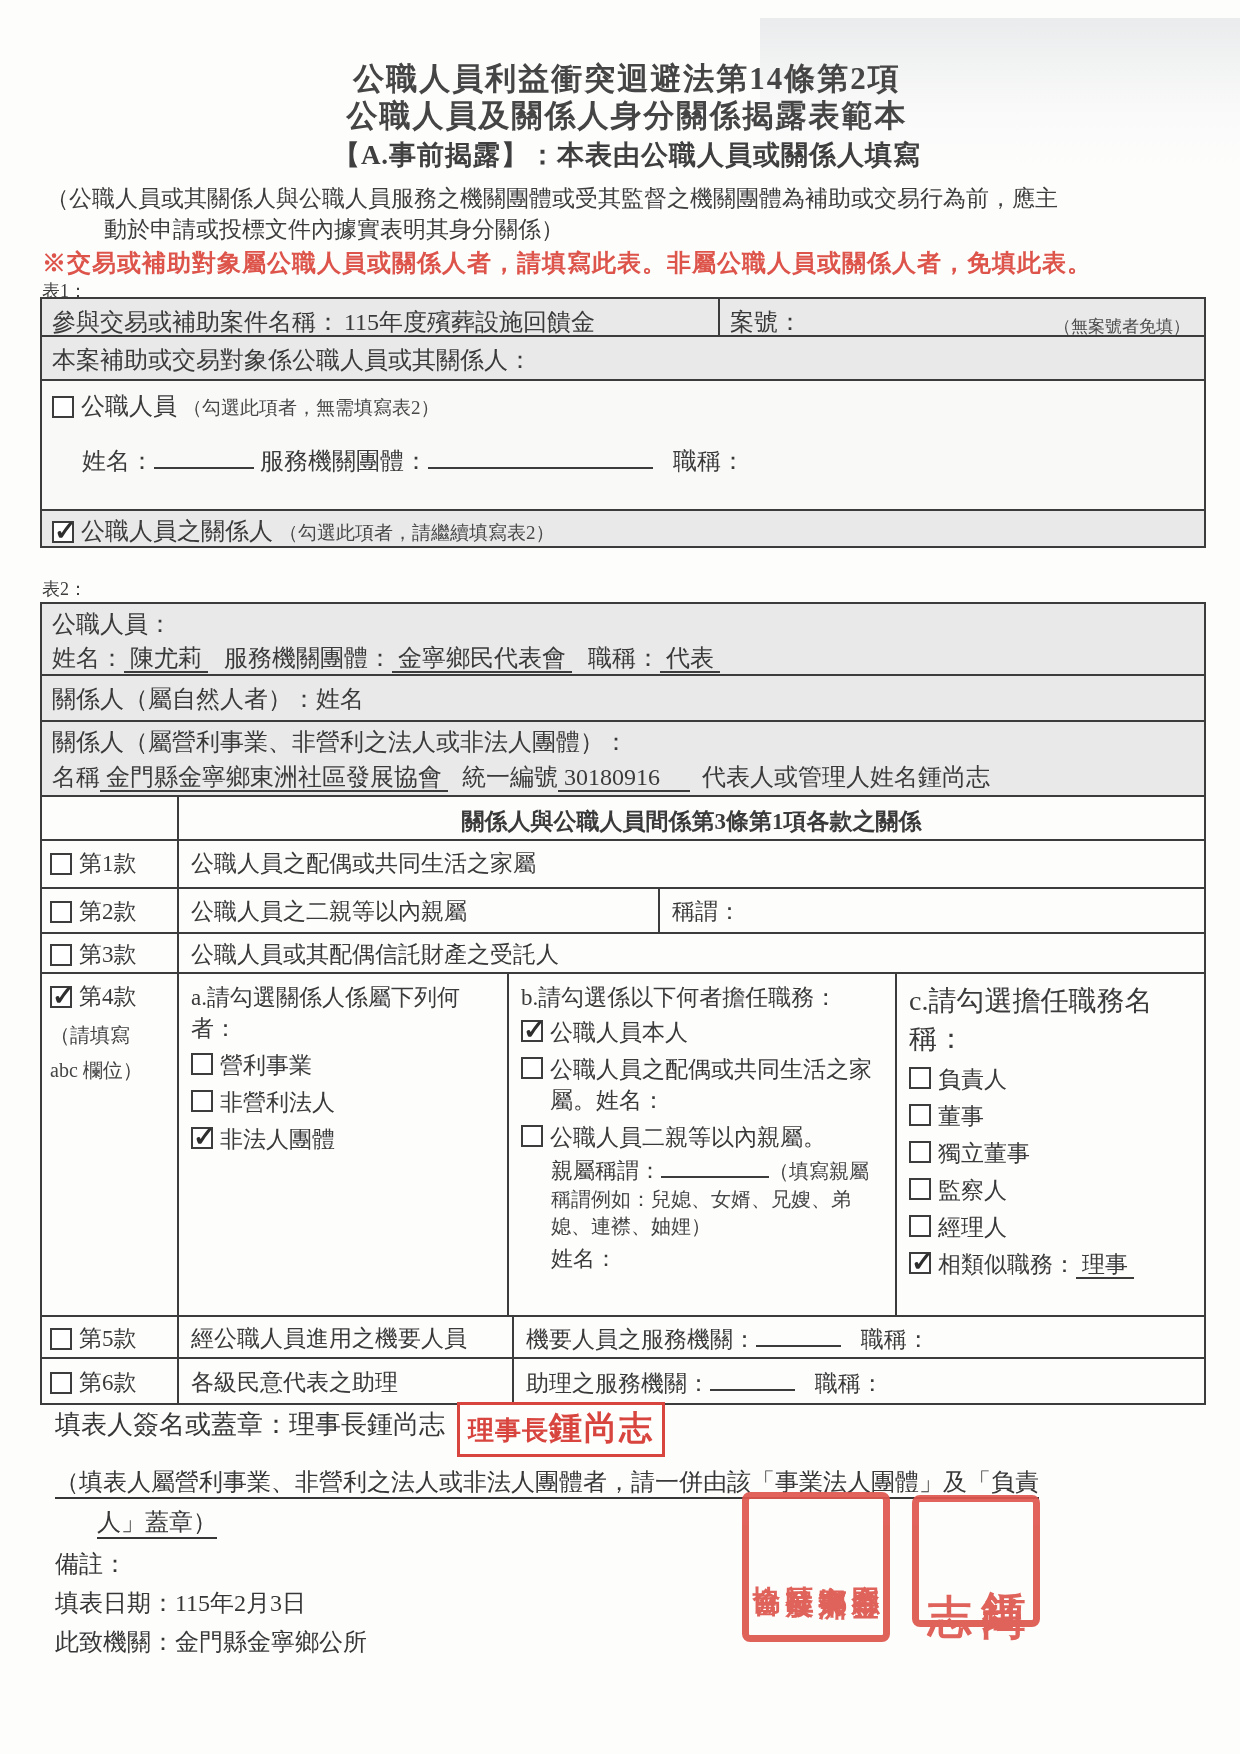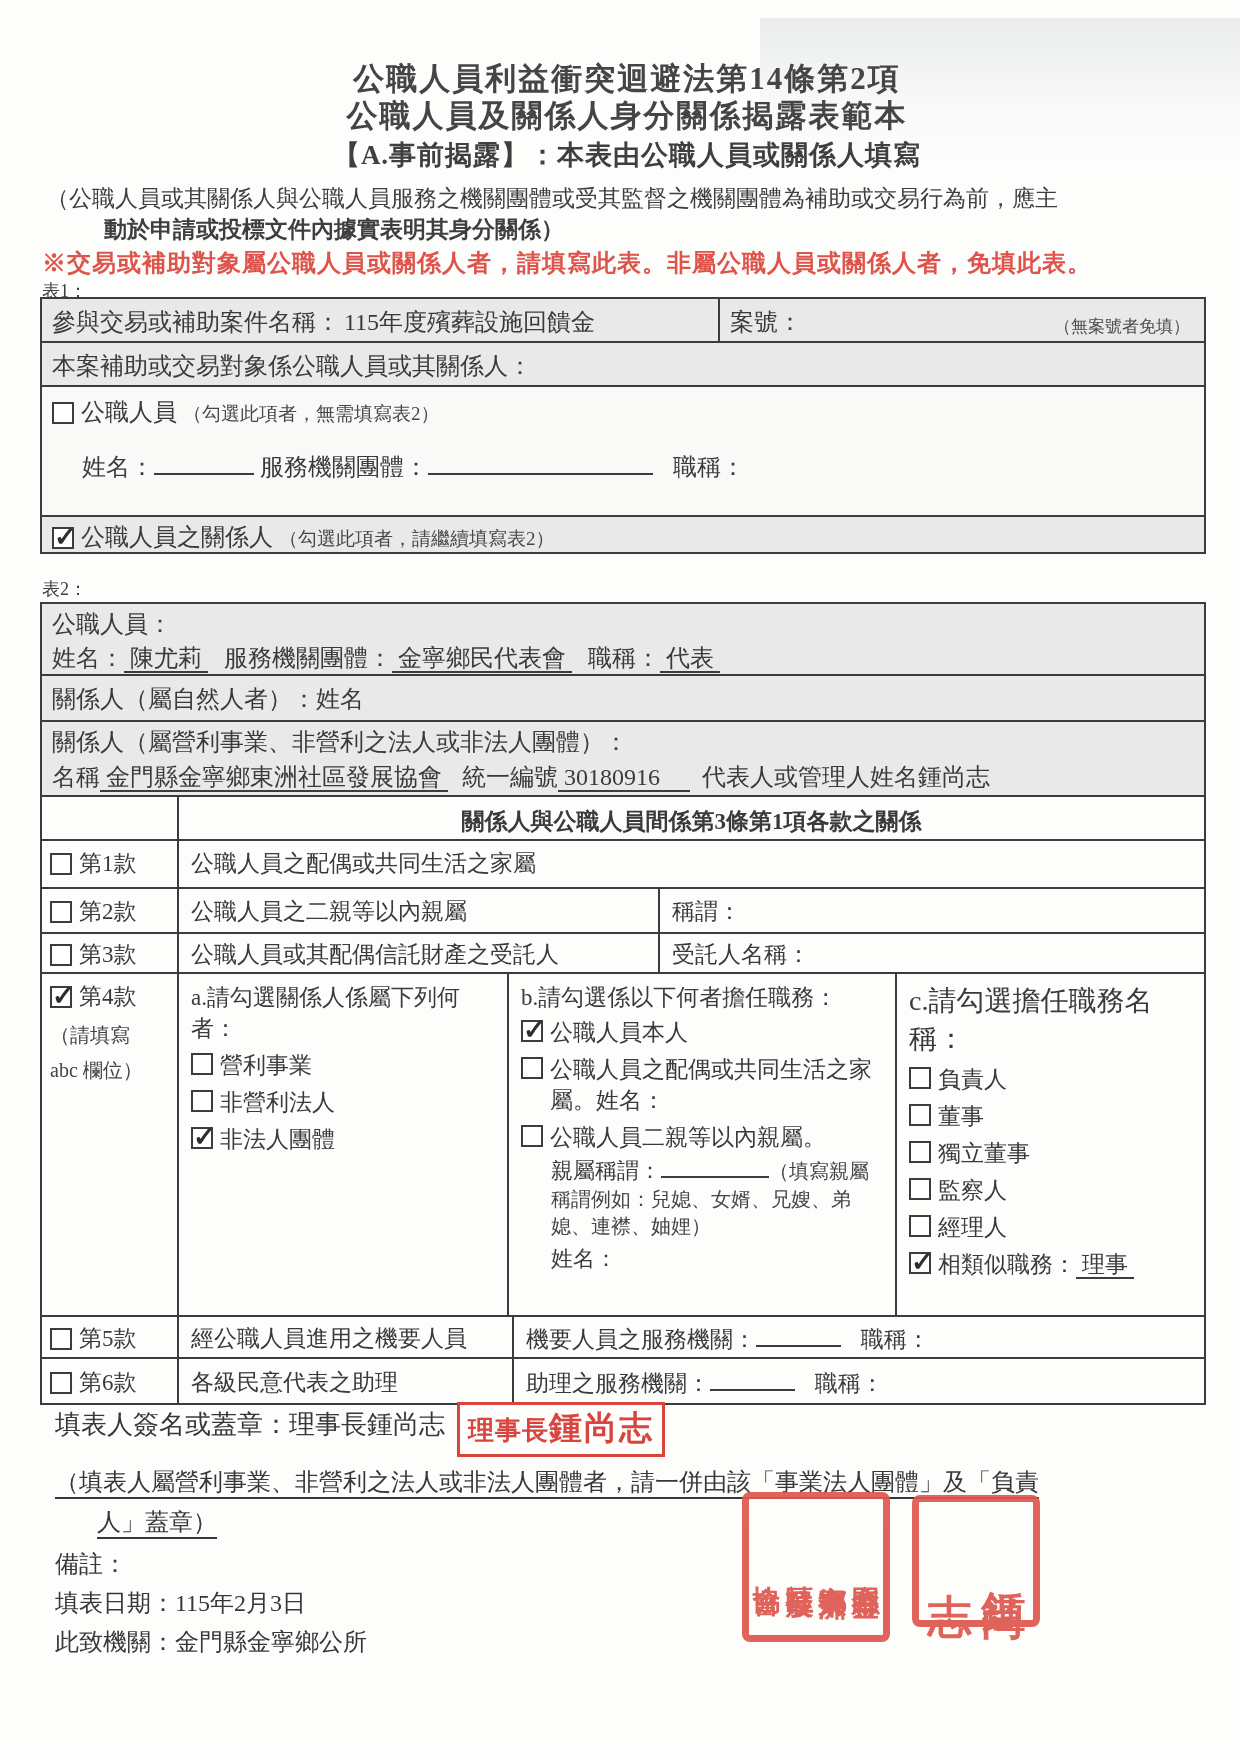--- a/index.html
+++ b/index.html
@@ -15,21 +15,21 @@
   }
   .scan-smudge {
     position:absolute; top:18px; right:0; width:480px; height:150px;
     background: linear-gradient(180deg, rgba(190,195,200,.30), rgba(220,222,226,.12) 60%, transparent);
     pointer-events:none;
   }
   .titles { position:absolute; top:60px; left:7px; width:100%; text-align:center; }
   .t-big { font-size:31px; font-weight:bold; letter-spacing:2px; line-height:37px; color:#454545; }
   .t-mid { font-size:27px; font-weight:bold; letter-spacing:1px; margin-top:3px; color:#3f3f3f; }
   .intro { position:absolute; top:183px; left:46px; width:1160px; font-size:23px; line-height:31px; color:#3e3e3e; }
-  .intro .indent { padding-left:58px;font-weight:bold; }
+  .intro .indent { padding-left:58px; }
   .rednote {
     position:absolute; top:247px; left:42px; width:1180px;
     font-size:24px; font-weight:bold; color:#dd544b; letter-spacing:1px;
   }
   .tlabel { position:absolute; left:42px; font-size:18px; color:#3e3e3e; }
 
   .tbl { position:absolute; left:40px; width:1166px; border:2px solid #3c3c3c; }
   .row { display:flex; border-top:2px solid #3c3c3c; }
   .row.first { border-top:none; }
   .cell { padding:7px 10px; font-size:24px; position:relative; }
@@ -116,21 +116,21 @@
   <div class="intro">
     <div>（公職人員或其關係人與公職人員服務之機關團體或受其監督之機關團體為補助或交易行為前，應主</div>
     <div class="indent">動於申請或投標文件內據實表明其身分關係）</div>
   </div>
 
   <div class="rednote">※交易或補助對象屬公職人員或關係人者，請填寫此表。非屬公職人員或關係人者，免填此表。</div>
 
   <div class="tlabel" style="top:279px;">表1：</div>
 
   <div class="tbl" style="top:297px;">
-    <div class="row first" style="height:42px;">
+    <div class="row first" style="height:36px;">
       <div class="cell grow gray">
         <span>參與交易或補助案件名稱：</span><span class="val">115年度殯葬設施回饋金</span>
       </div>
       <div class="cell rcell gray" style="width:486px; flex:0 0 486px;">
         <span>案號：</span>
         <span class="small" style="position:absolute; right:14px; top:16px;">（無案號者免填）</span>
       </div>
     </div>
     <div class="row" style="height:44px;">
       <div class="cell grow gray">本案補助或交易對象係公職人員或其關係人：</div>
@@ -195,21 +195,20 @@
 
     <div class="row" style="height:45px;">
       <div class="kcol1"><span class="cb"></span><span>第2款</span></div>
       <div class="kdesc">公職人員之二親等以內親屬</div>
       <div class="kxtra">稱謂：</div>
     </div>
 
     <div class="row" style="height:40px;">
       <div class="kcol1" style="padding-top:5px;"><span class="cb"></span><span>第3款</span></div>
       <div class="kdesc" style="padding-top:5px;">公職人員或其配偶信託財產之受託人</div>
-      <div class="kxtra" style="padding-top:5px;">受託人名稱：</div>
     </div>
 
     <div class="row" style="height:343px;">
       <div class="kcol1">
         <div><span class="cb on"></span><span>第4款</span></div>
         <div class="kin-note" style="margin-top:10px;">（請填寫</div>
         <div class="kin-note" style="margin-top:8px;">abc 欄位）</div>
       </div>
       <div class="colA">
         <div>a.請勾選關係人係屬下列何者：</div>

